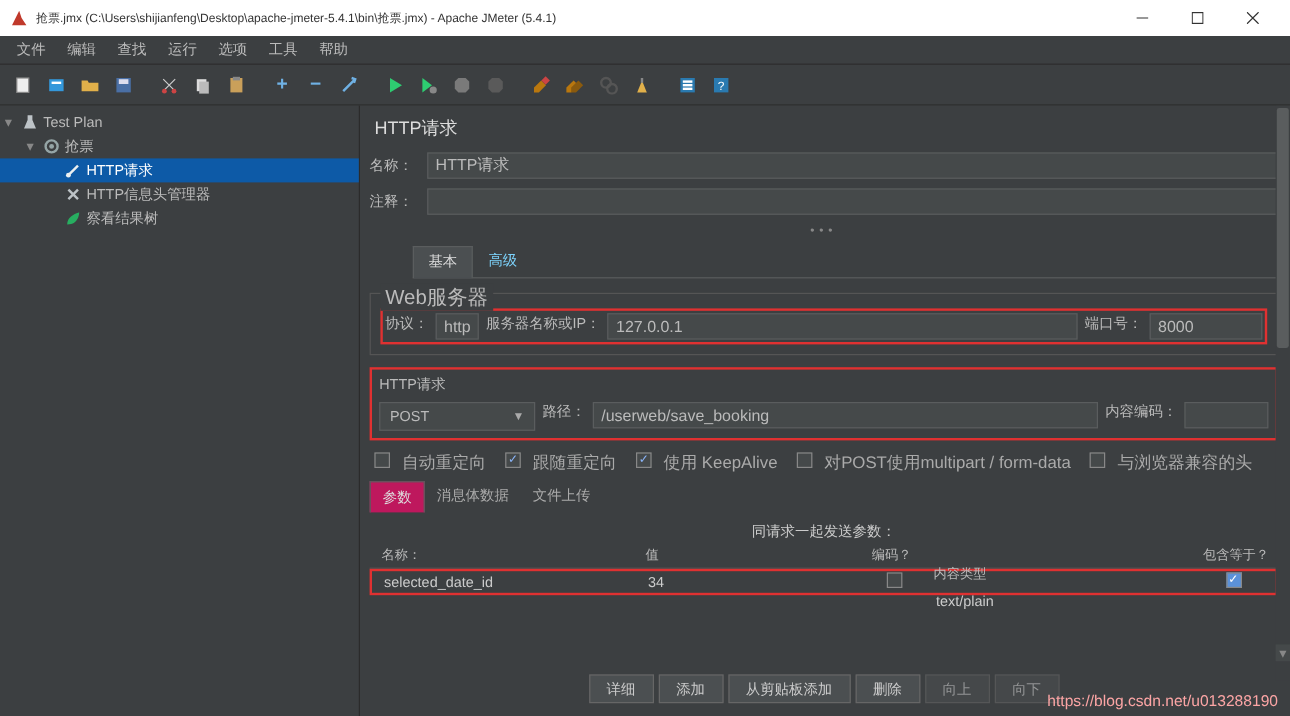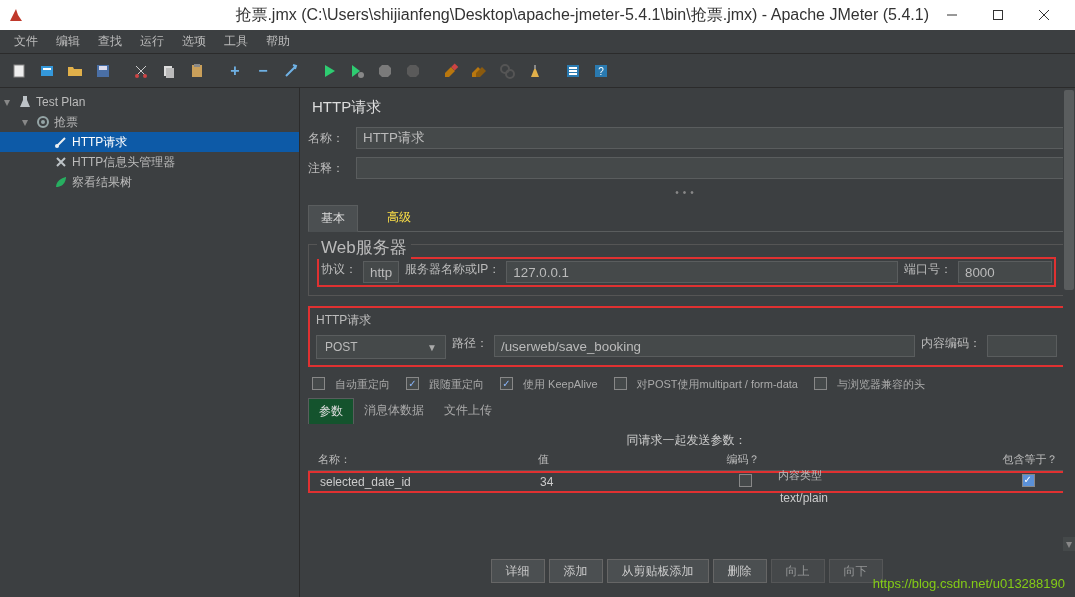--- a/index.html
+++ b/index.html
@@ -15,21 +15,21 @@
   }
   .titlebar {
     height: 30px;
     background: #ffffff;
     display: flex;
     align-items: center;
     padding: 0 8px;
     color: #333;
   }
   .titlebar .app-icon { width:16px; height:16px; margin-right:6px; }
-  .titlebar .title { flex:1; font-size:16px;text-align:right; }
+  .titlebar .title { flex:1; font-size:10px; }
   .win-controls { display:flex; gap: 0; }
   .win-btn { width:46px; height:30px; display:flex; align-items:center; justify-content:center; color:#333; }
   .win-btn svg { width:10px; height:10px; }
 
   .menubar {
     height: 24px;
     background: #3c3f41;
     border-bottom: 1px solid #2b2b2b;
     display: flex;
     align-items: center;
@@ -92,26 +92,27 @@
   .form-input {
     flex:1;
     height:22px;
     background:#45494a;
     border:1px solid #5a5d5e;
     color:#bbb;
     padding:0 6px;
   }
   .tabs {
     border-bottom:1px solid #5a5d5e;
-    display:flex; gap:16px;
+    display:flex; gap:0;
     margin-top:6px;
+    margin-left:36px;
   }
   .tab {
     padding:4px 12px;
-    color:#fde047;
+    color:#7dd3fc;
     border:1px solid transparent;
   }
   .tab.active {
     background:#4b4f51;
     border:1px solid #5a5d5e;
     border-bottom:1px solid #4b4f51;
     color:#dcdcdc;
     position:relative;
     top:1px;
   }
@@ -144,26 +145,26 @@
     border:1px solid #5a5d5e;
     color:#bbb;
     display:flex;
     align-items:center;
     justify-content:space-between;
     padding:0 8px;
     width:130px;
   }
   .chev { color:#aaa; font-size:10px; }
 
-  .checks { display:flex; gap:16px; margin:10px 0 4px 4px; color:#aaa; font-size:11px;}
+  .checks { display:flex; gap:16px; margin:10px 0 4px 4px; color:#aaa; font-size:14px;}
   .cb { width:13px; height:13px; border:1px solid #888; display:inline-flex; align-items:center; justify-content:center; margin-right:4px; background:#45494a;}
   .cb.checked::after { content:"✓"; color:#8ab4f8; font-size:10px; line-height:1;}
   .subtabs { display:flex; gap:0; margin-top:6px;}
   .subtab { padding:4px 10px; color:#aaa;}
-  .subtab.active { background:#14532d; border:1px solid #5a5d5e; border-bottom:none; color:#ddd;}
+  .subtab.active { background:#be185d; border:1px solid #5a5d5e; border-bottom:none; color:#ddd;}
   
   .table-area { margin-top:6px; }
   .table-header-row, .table-data-row {
     display:flex;
     height:22px;
     align-items:center;
   }
   .table-header-row { border-bottom:1px solid #555; color:#bbb; font-size:11px;}
   .col-name {flex:0 0 230px; padding-left:10px;}
   .col-value{flex:0 0 170px;}
@@ -185,21 +186,21 @@
     color:#ccc;
     display:flex; align-items:center;
   }
   .grip {
     text-align:center; color:#888; letter-spacing:4px;
     font-size:10px; margin:2px 0;
   }
   .watermark {
     position:absolute;
     right:10px; bottom:6px;
-    color:#84cc16;
+    color:#fca5a5;
     font-size:13px;
   }
   .scrollbar-track {
     position:absolute;
     right:0; top:0; bottom:30px;
     width:12px;
     background:#3c3f41;
   }
   .scrollbar-thumb {
     position:absolute; right:1px; top:2px;

